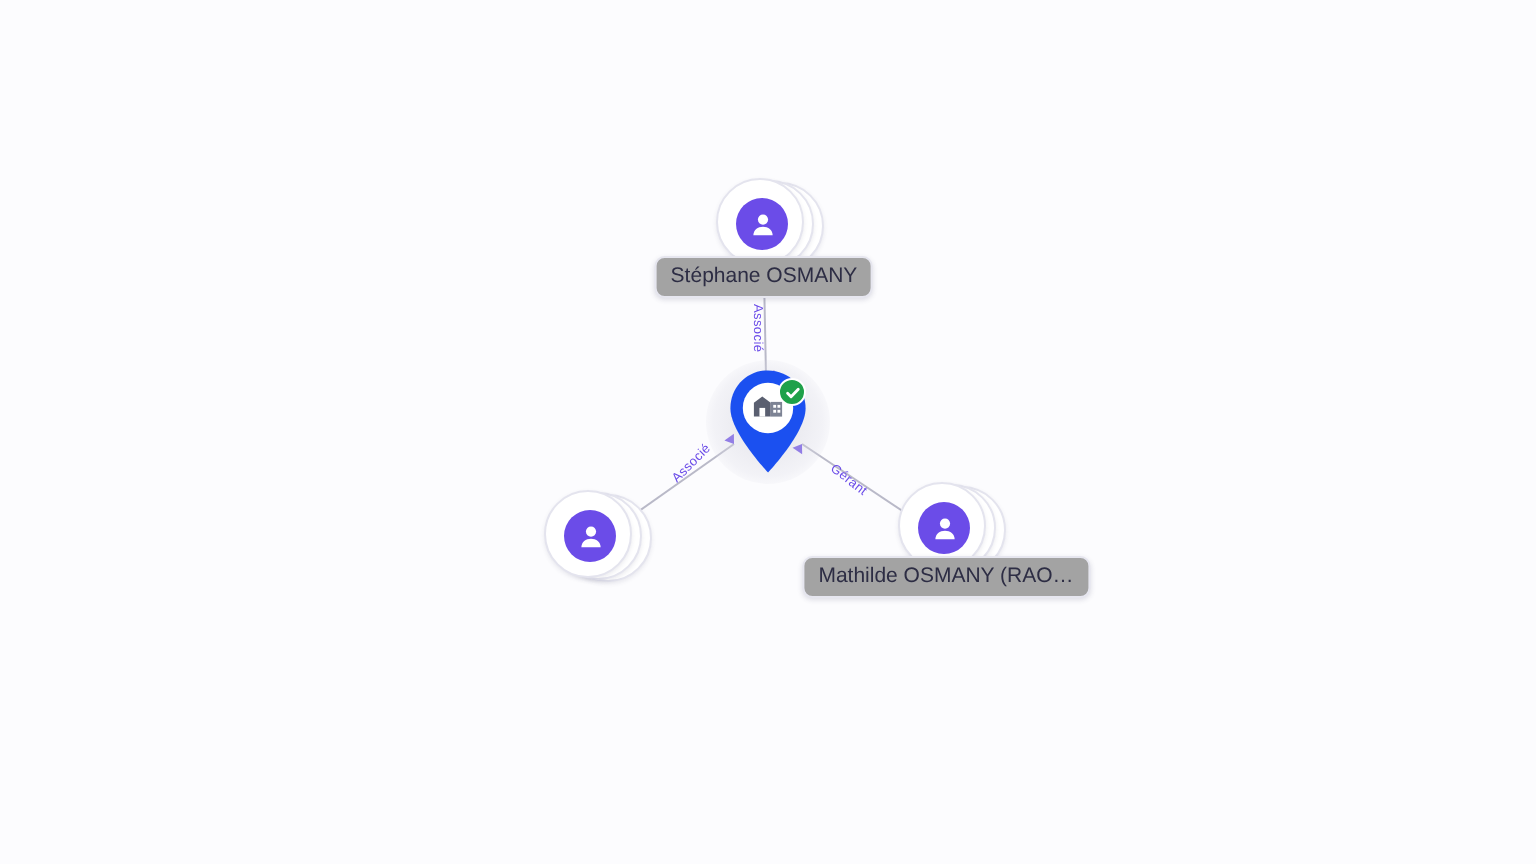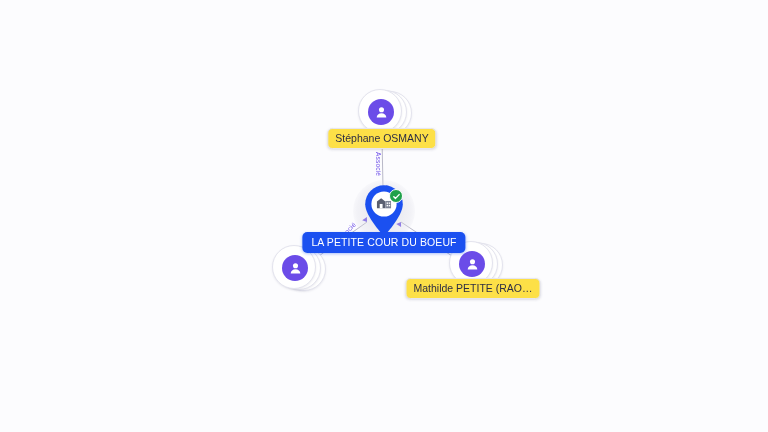--- a/index.html
+++ b/index.html
@@ -31,21 +31,21 @@
     position: absolute; left: 9px; top: 9px;
     width: 26px; height: 26px; border-radius: 50%;
     background: #6b4ce8;
     display: flex; align-items: center; justify-content: center;
   }
   .avatar-disc svg { width: 17px; height: 17px; display: block; }
 
   .name-chip {
     position: absolute;
     transform: translateX(-50%);
-    background: #fde047;
+    background: #a3a3a3;
     border: 1px solid #e6e6ef;
     border-radius: 5px;
     padding: 3px 7px 4px;
     font-size: 10.5px;
     line-height: 12px;
     color: #2d2d44;
     white-space: nowrap;
     box-shadow: 0 1px 2.5px rgba(60,60,100,.16);
   }
 
@@ -173,21 +173,21 @@
       <div class="stack-card c1">
         <div class="avatar-disc">
           <svg viewBox="0 0 24 24" xmlns="http://www.w3.org/2000/svg">
             <circle cx="12" cy="8.2" r="3.6" fill="#ffffff"></circle>
             <path d="M5.2 19.2c0-3.7 3.1-6 6.8-6s6.8 2.3 6.8 6z" fill="#ffffff"></path>
           </svg>
         </div>
       </div>
     </div>
   </div>
-  <div class="name-chip" style="left:473px; top:278px;">Mathilde PETITE (RAO…</div>
+  <div class="name-chip" style="left:473px; top:278px;">Mathilde OSMANY (RAO…</div>
 
   <div id="company-node">
     <div class="pin-halo"></div>
     <div class="pin-shape">
       <svg viewBox="0 0 44 54" xmlns="http://www.w3.org/2000/svg">
         <path d="M22 53.2 C22 53.2 3.2 33.4 3.2 21.2 C3.2 10.4 11.6 2.2 22 2.2
                  C32.4 2.2 40.8 10.4 40.8 21.2 C40.8 33.4 22 53.2 22 53.2 Z" fill="#1b50f0"></path>
         <circle cx="22" cy="21" r="12.6" fill="#ffffff"></circle>
       </svg>
     </div>
@@ -202,15 +202,14 @@
         <rect x="6.3" y="14.6" width="3.8" height="5.8" fill="#ffffff"></rect>
       </svg>
     </div>
     <div class="verify-badge">
       <svg viewBox="0 0 12 12" xmlns="http://www.w3.org/2000/svg">
         <path d="M2.4 6.2 L4.7 8.5 L9.5 3.5" fill="none" stroke="#ffffff" stroke-width="1.9" stroke-linecap="round" stroke-linejoin="round"></path>
       </svg>
     </div>
   </div>
 
-  <div id="company-chip">LA PETITE COUR DU BOEUF</div>
 
 </div>
 
 </body></html>

